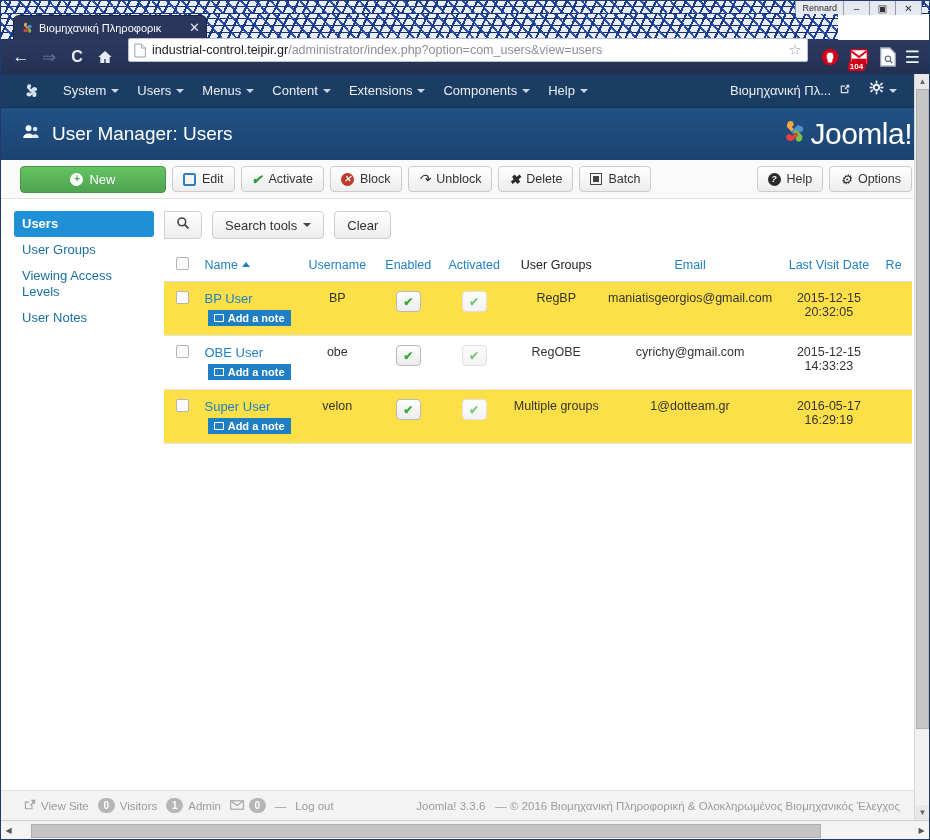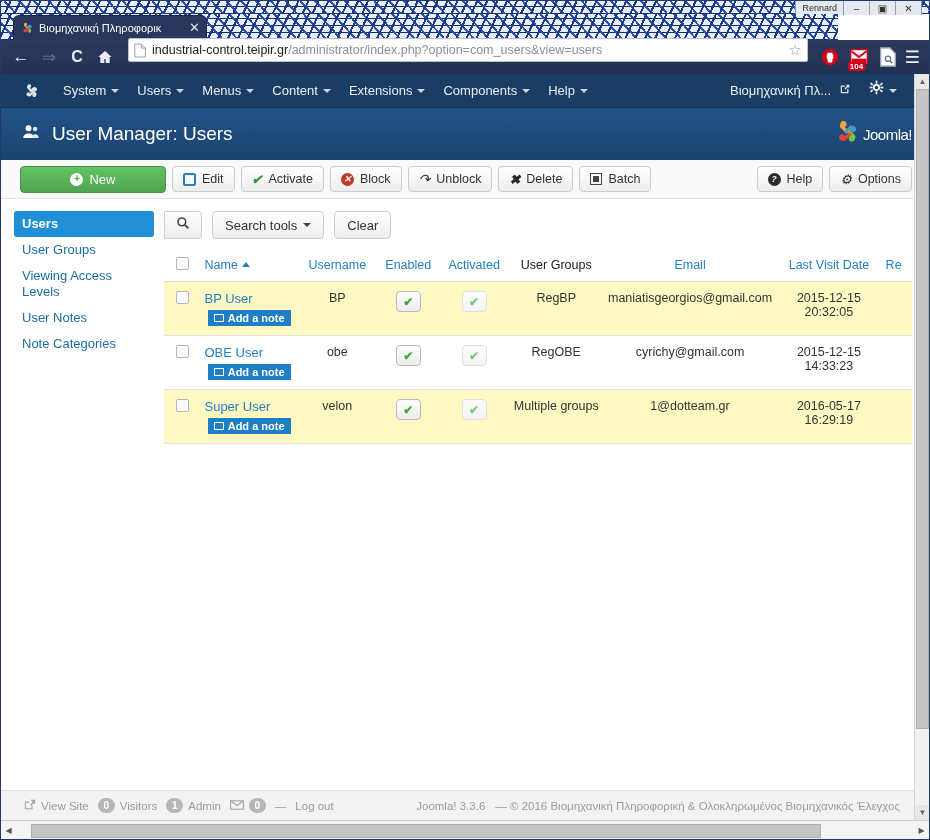--- a/index.html
+++ b/index.html
@@ -119,21 +119,21 @@
   .amenu-right { margin-left: auto; display: flex; align-items: center; padding-right: 24px; }
 
   .page-header {
     height: 52px; background: linear-gradient(#215285, #1b4371);
     display: flex; align-items: center; padding: 0 18px 0 22px;
     position: relative;
   }
   .ph-icon { color: #fff; font-size: 17px; margin-right: 12px; }
   .ph-title { color: #ffffff; font-size: 19px; font-weight: normal; white-space: nowrap; }
   .joomla-brand { margin-left: auto; display: flex; align-items: center; }
-  .jbrand-text { color: #fff; font-size: 15px; letter-spacing: -0.5px; margin-left: 2px; }
+  .jbrand-text { color: #fff; font-size: 30px; letter-spacing: -0.5px; margin-left: 2px; }
 
   .toolbar {
     height: 39px; background: #fafafa; border-bottom: 1px solid #e2e2e2;
     display: flex; align-items: center; padding: 0 18px 0 20px; gap: 6px;
   }
   .btn {
     display: inline-flex; align-items: center; gap: 6px;
     height: 26px; padding: 0 10px; font-size: 12.5px; color: #333;
     background: linear-gradient(#ffffff, #ededed);
     border: 1px solid #cccccc; border-radius: 4px; white-space: nowrap;
@@ -194,21 +194,21 @@
     font-size: 12.5px; color: #1f7fc4; font-weight: normal;
     padding: 6px 4px 8px 4px; text-align: center; vertical-align: middle;
     border-bottom: 1px solid #dddddd; white-space: nowrap;
   }
   table.users th.plain { color: #222222; }
   table.users th.left { text-align: left; }
   table.users td {
     font-size: 12.5px; color: #333; padding: 9px 4px;
     border-bottom: 1px solid #e4e4e4; text-align: center; vertical-align: top;
   }
-  tr.row-odd td { background: #fef9c3; }
+  tr.row-odd td { background: #fde047; }
   .cb {
     width: 13px; height: 13px; border: 1px solid #b5b5b5; background: #fbfbfb;
     display: inline-block; border-radius: 2px;
   }
   .sort-arrow { display:inline-block; width:0;height:0;
     border-left:4px solid transparent;border-right:4px solid transparent;
     border-bottom:5px solid #1f7fc4; margin-left: 4px; vertical-align: 2px; }
   .uname { color: #1f7fc4; font-size: 13px; display: block; text-align: left; }
   .note-badge {
     display: inline-flex; align-items: center; gap: 4px;
@@ -468,23 +468,20 @@
           <span>Users</span>
         </div>
         <div class="side-item">
           <span>User Groups</span>
         </div>
         <div class="side-item">
           <span>Viewing Access Levels</span>
         </div>
         <div class="side-item">
           <span>User Notes</span>
-        </div>
-        <div class="side-item">
-          <span>Note Categories</span>
         </div>
       </div>
 
       <div class="main">
         <div class="searchbar">
           <span class="search-group">
             <span class="search-btn">
               <span>
                 <svg viewBox="0 0 18 18" width="14" height="14">
                   <circle cx="7.5" cy="7.5" r="5" fill="none" stroke="#444" stroke-width="2"></circle>

